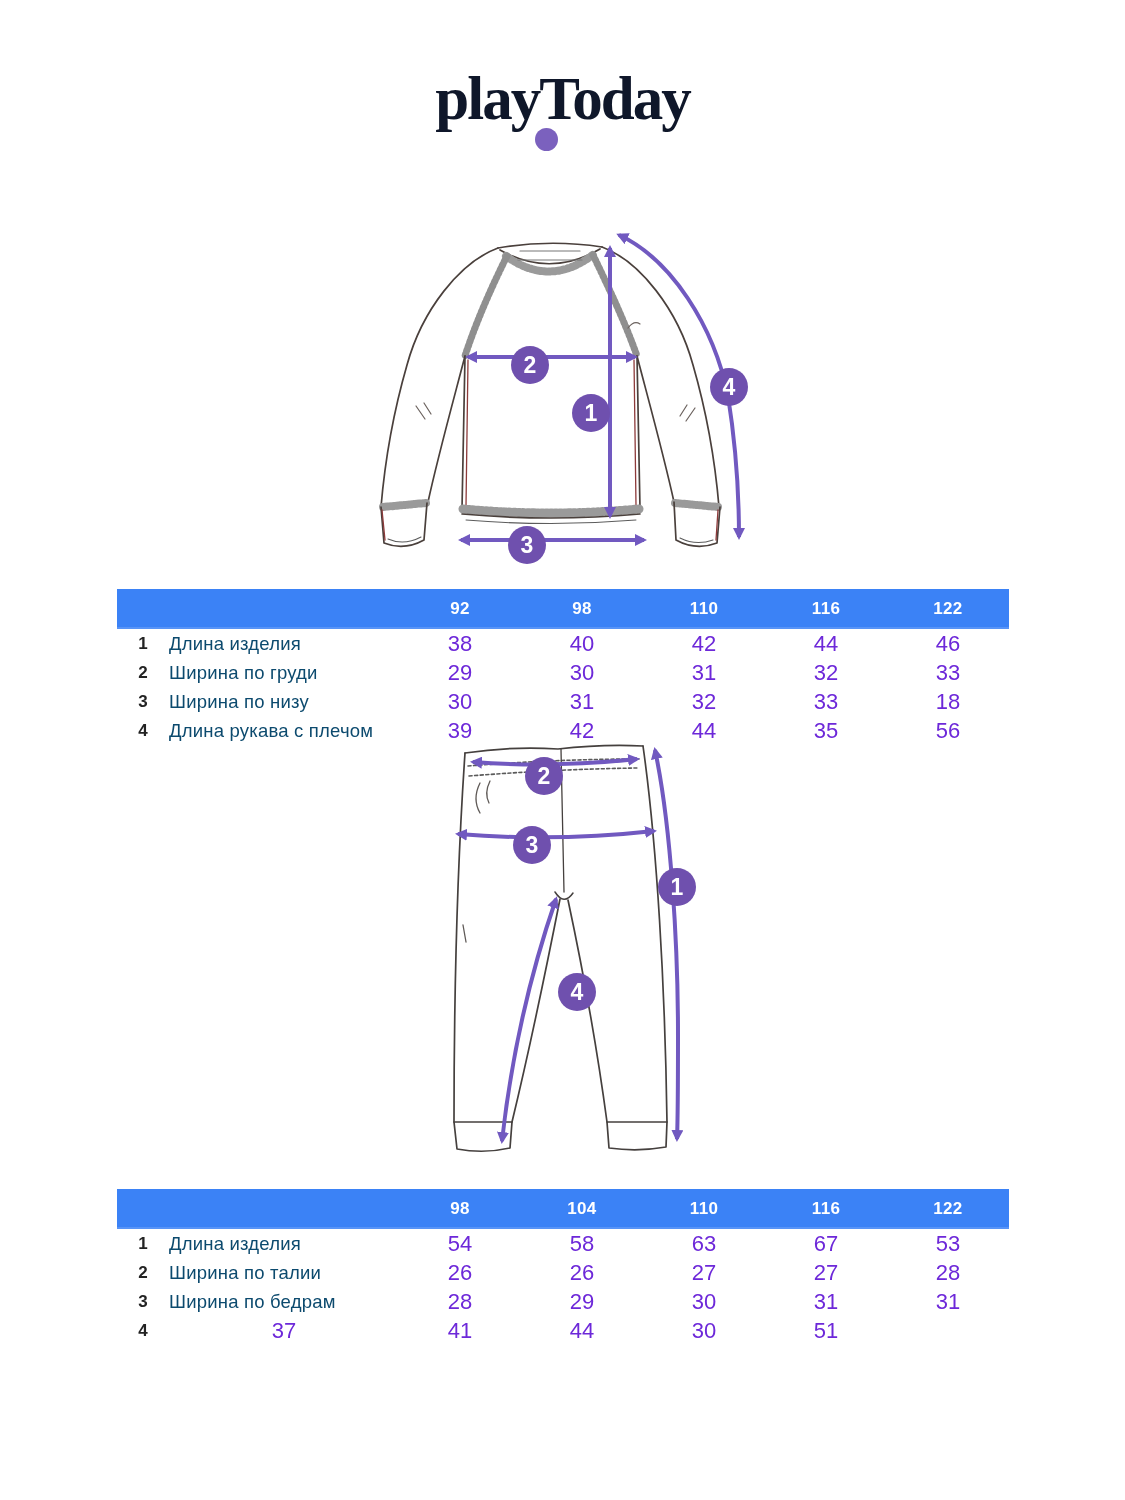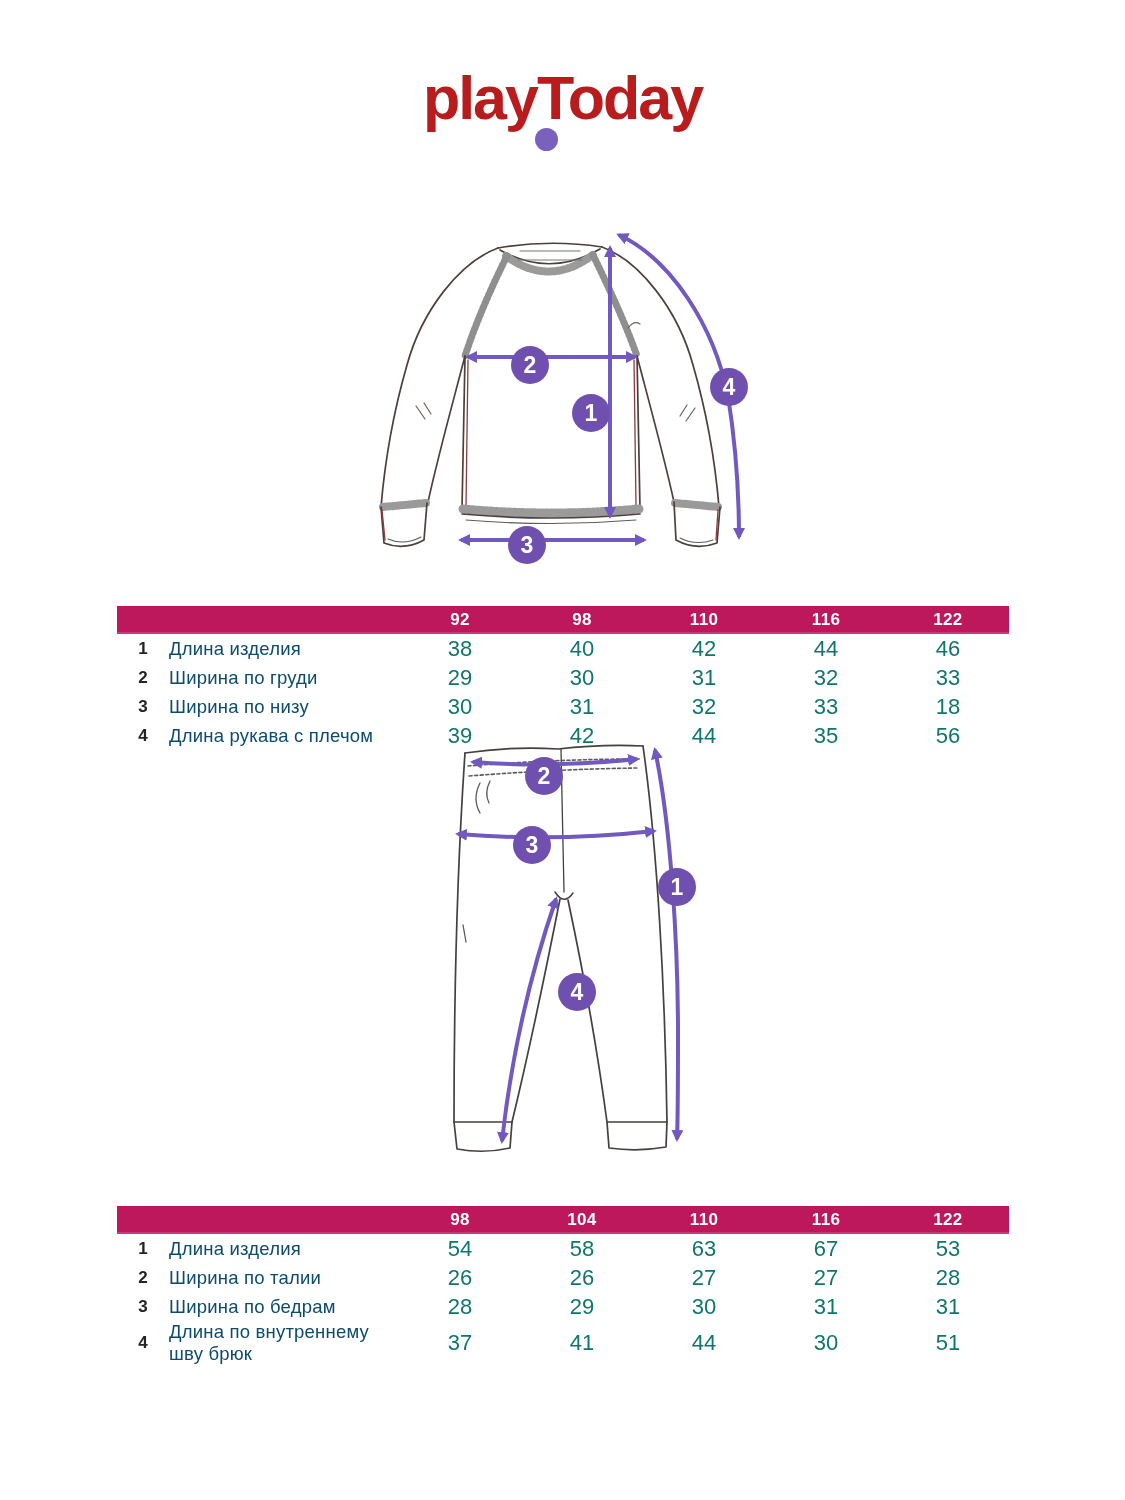--- a/index.html
+++ b/index.html
@@ -4,39 +4,39 @@
 <style>
   html,body{margin:0;padding:0;background:#ffffff;}
   .page{
     position:relative;width:1125px;height:1500px;margin:0 auto;
     background:#ffffff;overflow:hidden;
     font-family:"Liberation Sans","DejaVu Sans",sans-serif;color:#2b2b2b;
   }
   
   .logo{position:absolute;top:68px;left:0;width:100%;text-align:center;}
   .logo-text{
-    display:inline-block;font-family:Liberation Sans, sans-serif;
-    font-weight:bold;font-size:61px;line-height:1;color:#b91c1c;letter-spacing:-2px;
+    display:inline-block;font-family:Liberation Serif, serif;
+    font-weight:bold;font-size:61px;line-height:1;color:#0f172a;letter-spacing:-2px;
   }
   .logo-dot{position:absolute;left:535px;top:128px;width:23px;height:23px;border-radius:50%;background:#7b61be;}
   
   .fig-shirt{position:absolute;left:330px;top:210px;width:460px;height:380px;}
   .fig-pants{position:absolute;left:380px;top:735px;width:360px;height:440px;}
   .marker-label{font-family:"Liberation Sans",sans-serif;font-weight:bold;font-size:23px;fill:#ffffff;text-anchor:middle;}
   
   .stable{position:absolute;left:117px;width:892px;}
   .t1{top:589px;}
   .t2{top:1189px;}
   .thead,.trow{display:grid;grid-template-columns:52px 230px repeat(5,1fr);align-items:center;}
-  .thead{background:#be185d;height:28px;box-shadow:inset 0 -2px 0 rgba(255,255,255,0.15);margin-top:17px;}
+  .thead{background:#3b82f6;height:40px;box-shadow:inset 0 -2px 0 rgba(255,255,255,0.15);}
   .thead .sz{color:#ffffff;font-weight:bold;font-size:17px;text-align:center;letter-spacing:.3px;}
   .trow{min-height:29px;padding:0;}
   .c.num{text-align:center;font-weight:bold;font-size:17px;color:#232323;}
   .c.lab{font-size:18.5px;letter-spacing:.2px;color:#0c4a6e;line-height:1.18;padding-right:8px;}
-  .c.val{text-align:center;font-size:22px;color:#0f766e;}
+  .c.val{text-align:center;font-size:22px;color:#6d28d9;}
 </style>
 </head>
 <body>
 
 <div class="page">
 
   <div class="logo">
     <div class="logo-text">playToday</div>
   </div>
   <div class="logo-dot"></div>
@@ -230,21 +230,20 @@
       <div class="c num">3</div>
       <div class="c lab">Ширина по бедрам</div>
       <div class="c val">28</div>
       <div class="c val">29</div>
       <div class="c val">30</div>
       <div class="c val">31</div>
       <div class="c val">31</div>
     </div>
     <div class="trow">
       <div class="c num">4</div>
-      <div class="c lab">Длина по внутреннему шву брюк</div>
       <div class="c val">37</div>
       <div class="c val">41</div>
       <div class="c val">44</div>
       <div class="c val">30</div>
       <div class="c val">51</div>
     </div>
   </div>
 
 </div>
 

